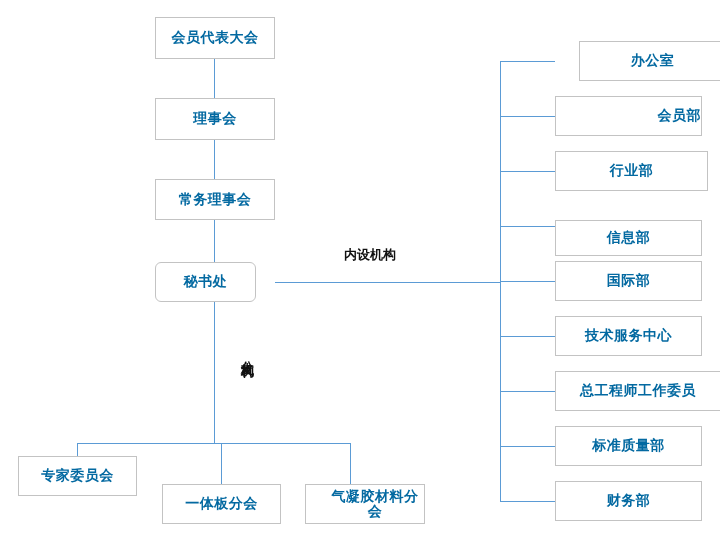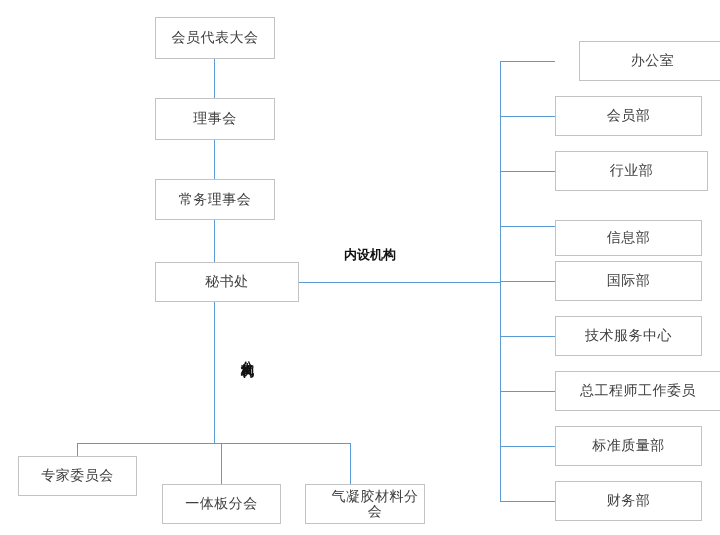--- a/index.html
+++ b/index.html
@@ -19,22 +19,22 @@
   }
   .node {
     position: absolute;
     box-sizing: border-box;
     border: 1px solid #c3c3c3;
     background: #ffffff;
     display: flex;
     align-items: center;
     justify-content: center;
     font-size: 14px;
-    font-weight: normal;
-    color: #404040;
+    font-weight: bold;
+    color: #0369a1;
     letter-spacing: 0.5px;
     text-align: center;
     line-height: 1.1;
     z-index: 2;
   }
   .conn {
     position: absolute;
     background: #5b9bd5;
     z-index: 1;
   }
@@ -68,21 +68,21 @@
 
   <div class="node" style="left:155px; top:17px; width:120px; height:42px;">
     <span>会员代表大会</span>
   </div>
   <div class="node" style="left:155px; top:98px; width:120px; height:42px;">
     <span>理事会</span>
   </div>
   <div class="node" style="left:155px; top:179px; width:120px; height:41px;">
     <span>常务理事会</span>
   </div>
-  <div class="node" style="left:155px; top:262px; width:144px; height:40px;">
+  <div class="node" style="left:155px; top:262px; width:101px; height:40px;border-radius:6px;">
     <span>秘书处</span>
   </div>
 
   <div class="conn conn-h" style="left:275px; top:282px; width:226px;"></div>
 
   <div class="conn conn-v" style="left:500px; top:61px; height:440px;"></div>
 
   <div class="conn conn-h" style="left:500px; top:61px; width:55px;"></div>
   <div class="conn conn-h" style="left:500px; top:116px; width:55px;"></div>
   <div class="conn conn-h" style="left:500px; top:171px; width:55px;"></div>
@@ -91,21 +91,21 @@
   <div class="conn conn-h" style="left:500px; top:336px; width:55px;"></div>
   <div class="conn conn-h" style="left:500px; top:391px; width:55px;"></div>
   <div class="conn conn-h" style="left:500px; top:446px; width:55px;"></div>
   <div class="conn conn-h" style="left:500px; top:501px; width:55px;"></div>
 
   <div class="label" style="left:344px; top:246px;">内设机构</div>
 
   <div class="node" style="left:555px; top:41px; width:147px; height:40px;margin-left:24px;">
     <span>办公室</span>
   </div>
-  <div class="node" style="left:555px; top:96px; width:147px; height:40px;">
+  <div class="node" style="left:555px; top:96px; width:147px; height:40px;justify-content:flex-end;">
     <span>会员部</span>
   </div>
   <div class="node" style="left:555px; top:151px; width:153px; height:40px;">
     <span>行业部</span>
   </div>
   <div class="node" style="left:555px; top:220px; width:147px; height:36px;">
     <span>信息部</span>
   </div>
   <div class="node" style="left:555px; top:261px; width:147px; height:40px;">
     <span>国际部</span>

